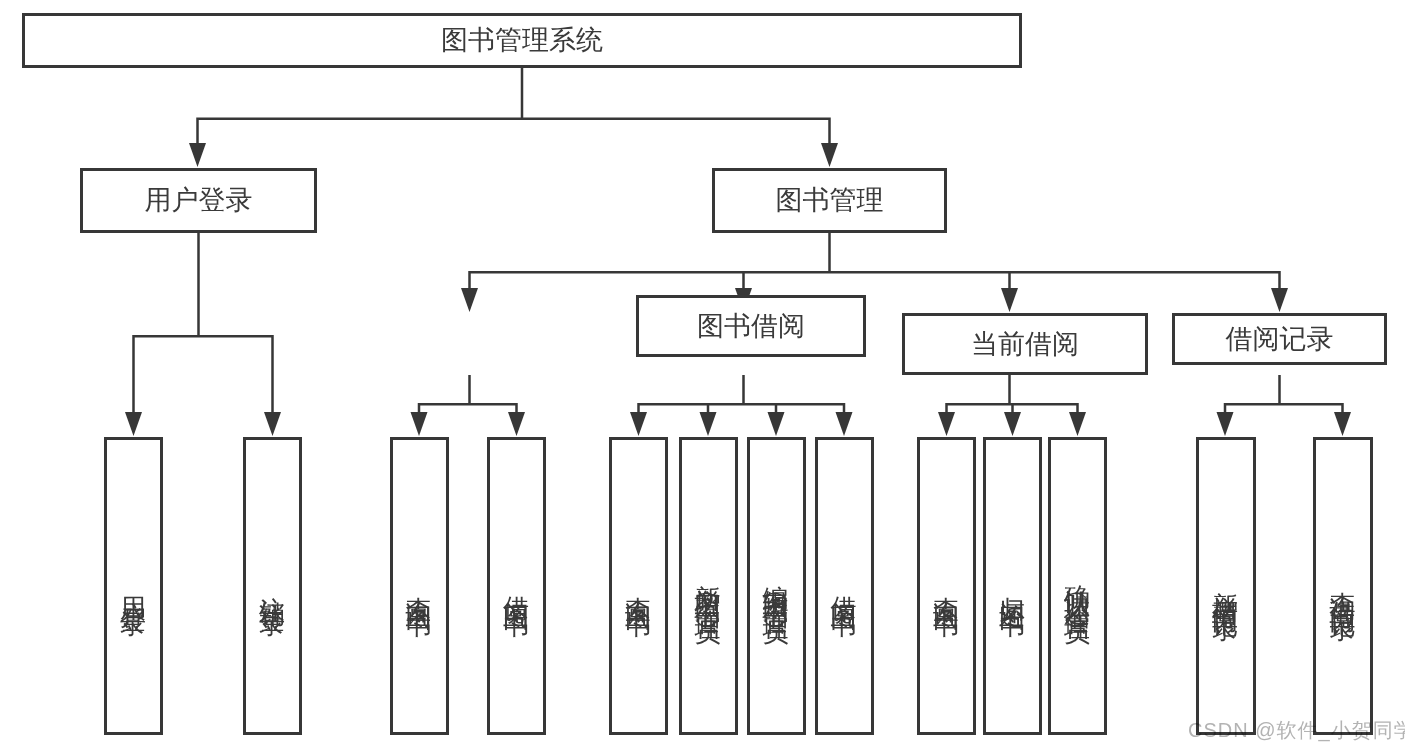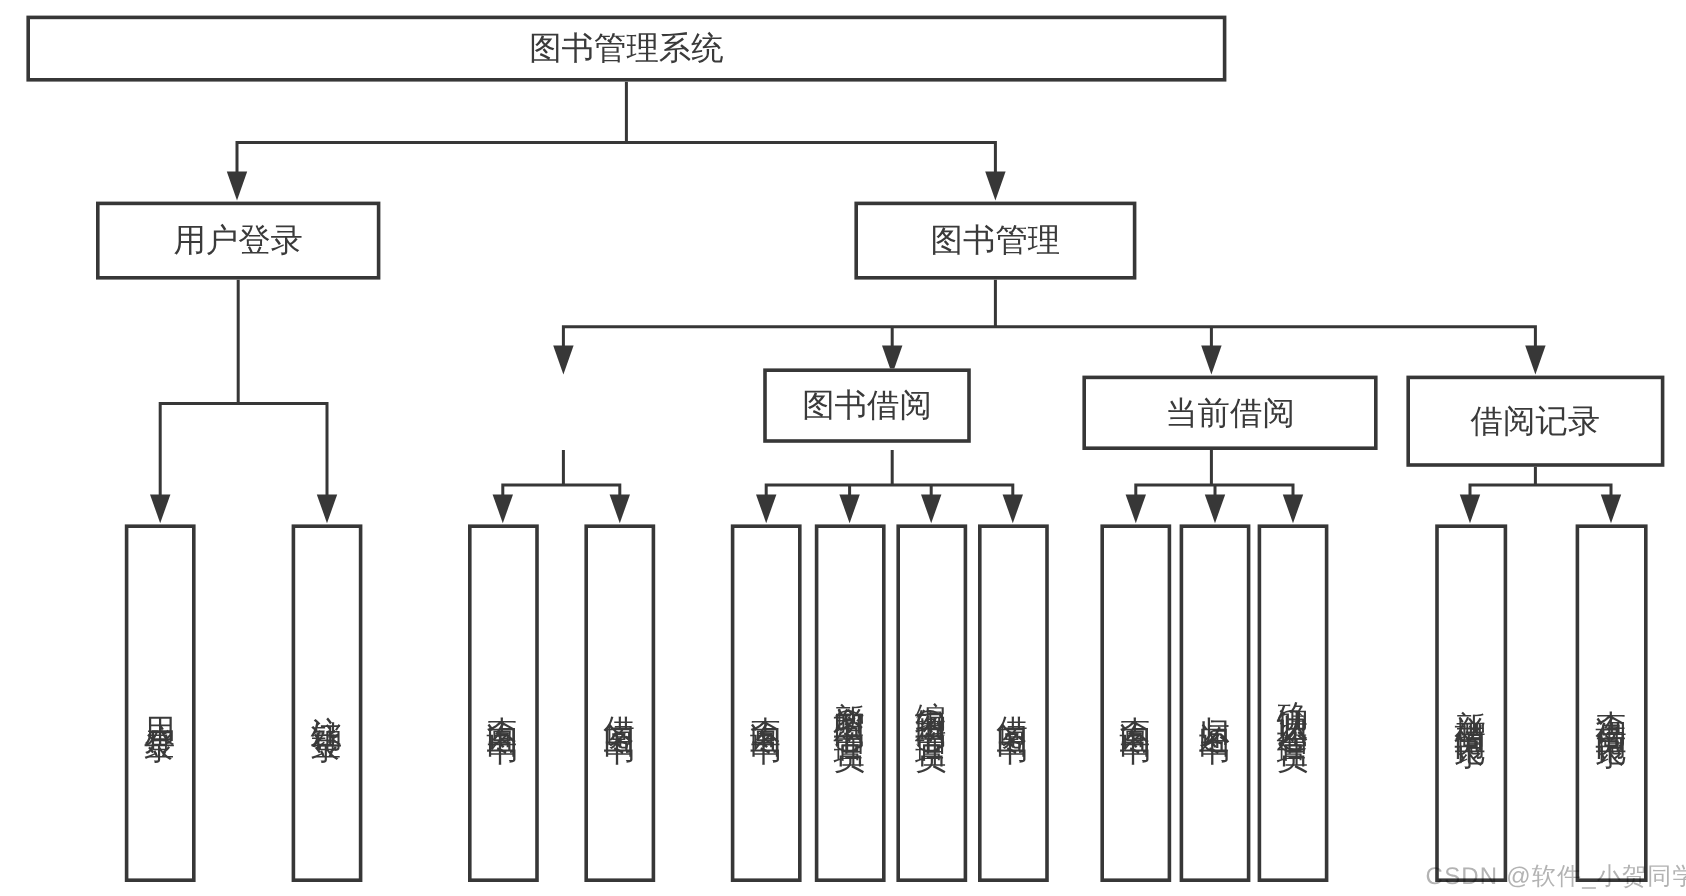--- a/index.html
+++ b/index.html
@@ -85,23 +85,23 @@
       <polygon points="1216.5,412 1233.5,412 1225,436"></polygon>
       <polygon points="1334,412 1351,412 1342.5,436"></polygon>
     </g>
   </svg>
 
   <div class="node" style="left:22px;top:13px;width:1000px;height:55px">图书管理系统</div>
 
   <div class="node" style="left:80px;top:168px;width:237px;height:65px">用户登录</div>
   <div class="node" style="left:712px;top:168px;width:235px;height:65px">图书管理</div>
 
-  <div class="node" style="left:636px;top:307px;width:173px;height:62px">图书借阅</div>
+  <div class="node" style="left:636px;top:295px;width:230px;height:62px">图书借阅</div>
   <div class="node" style="left:902px;top:313px;width:246px;height:62px">当前借阅</div>
-  <div class="node" style="left:1172px;top:313px;width:215px;height:76px">借阅记录</div>
+  <div class="node" style="left:1172px;top:313px;width:215px;height:52px">借阅记录</div>
 
   <div class="node leaf" style="left:104px;top:437px;width:59px;height:298px">用户登录</div>
   <div class="node leaf" style="left:243px;top:437px;width:59px;height:298px">注销登录</div>
 
   <div class="node leaf" style="left:389.5px;top:437px;width:59px;height:298px">查询图书</div>
   <div class="node leaf" style="left:487px;top:437px;width:59px;height:298px">借阅图书</div>
 
   <div class="node leaf" style="left:609px;top:437px;width:59px;height:298px">查询图书</div>
   <div class="node leaf" style="left:678.5px;top:437px;width:59px;height:298px">新增图书（管理员）</div>
   <div class="node leaf" style="left:746.5px;top:437px;width:59px;height:298px">编辑图书（管理员）</div>

